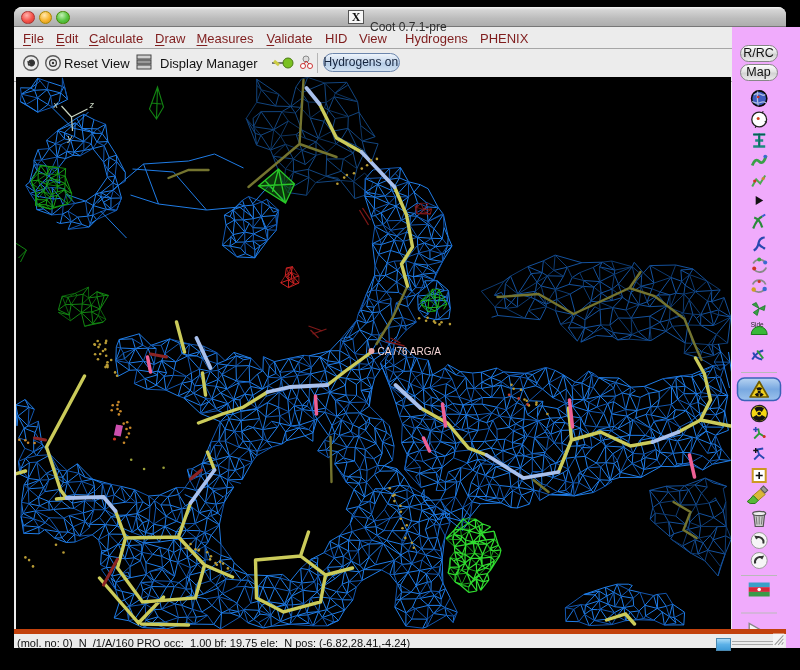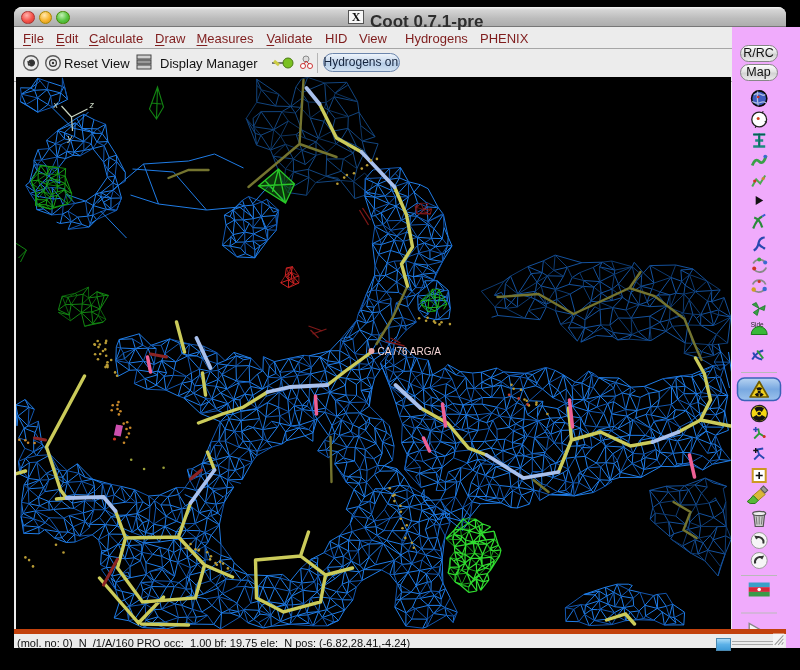--- a/index.html
+++ b/index.html
@@ -1,21 +1,21 @@
 <!DOCTYPE html>
 <html><head><meta charset="utf-8"><style>
 *{margin:0;padding:0;box-sizing:border-box}
 body{width:800px;height:670px;background:#000;font-family:"Liberation Sans",sans-serif;position:relative;overflow:hidden}
 #win{position:absolute;left:14px;top:7px;width:772px;height:641px;background:#ececec;border-radius:8px 8px 2px 2px}
 #tbar{position:absolute;left:0;top:0;width:772px;height:19.5px;border-radius:8px 8px 0 0;background:linear-gradient(180deg,#f3f3f3 0%,#d5d5d5 15%,#bcbcbc 60%,#adadad 100%);border-bottom:1px solid #777}
 .tl{position:absolute;top:3.5px;width:13.5px;height:13.5px;border-radius:50%}
 #tred{left:7px;background:radial-gradient(circle at 40% 30%,#ffb3ad,#f55249 55%,#c93a31);border:0.5px solid #a33}
 #tyel{left:24.5px;background:radial-gradient(circle at 40% 30%,#ffe9b0,#f8b42c 55%,#cf8f1e);border:0.5px solid #a80}
 #tgrn{left:42px;background:radial-gradient(circle at 40% 30%,#c4f0b4,#57c440 55%,#3da32c);border:0.5px solid #480}
-#title{position:absolute;left:356px;top:5px;font-size:17px;font-weight:bold;color:#2e2e2e}
+#title{position:absolute;left:356px;top:13px;font-size:12px;font-weight:normal;color:#2e2e2e}
 #xicon{position:absolute;left:334px;top:3px;width:16px;height:14px;background:#f8f8f8;border:1px solid #555;color:#111;font-size:12px;font-weight:bold;text-align:center;line-height:12px;font-family:"Liberation Serif",serif}
 #menubar{position:absolute;left:0;top:19.5px;width:719px;height:22px;border-bottom:1px solid #a6a6a6}
 .mi{position:absolute;top:4px;font-size:13px;color:#7f1d1d}
 .mi u{text-decoration:underline;text-underline-offset:1.5px}
 #toolbar{position:absolute;left:0;top:42.5px;width:719px;height:32px;border-bottom:1px solid #a6a6a6}
 .ttxt{position:absolute;top:6px;font-size:13px;color:#111}
 .pill{position:absolute;top:3.5px;height:19px;border:1.5px solid #6c86ad;border-radius:9.5px;background:linear-gradient(180deg,#eef4fb,#c9daee 45%,#b5cce6 55%,#d2e2f2);font-size:12px;color:#14233c;text-align:left;line-height:17px;padding:0}
 #canvas{position:absolute;left:1.5px;top:70px;width:715px;height:552px;background:#000}
 #rpanel{position:absolute;left:717.5px;top:19.5px;width:77px;height:621.5px;background:#f0abfc}
 .rbtn{position:absolute;left:8px;width:38px;height:17px;border:1px solid #878787;border-radius:8.5px;background:linear-gradient(180deg,#fdfdfd,#e3e3e3 45%,#d2d2d2 55%,#ececec);font-size:12.5px;color:#111;text-align:center;line-height:15px}

